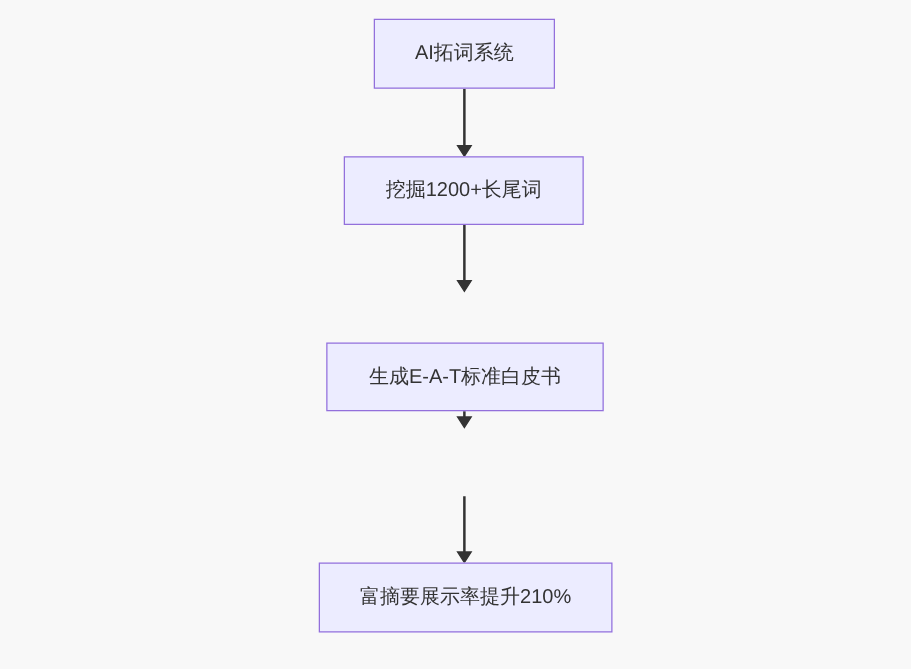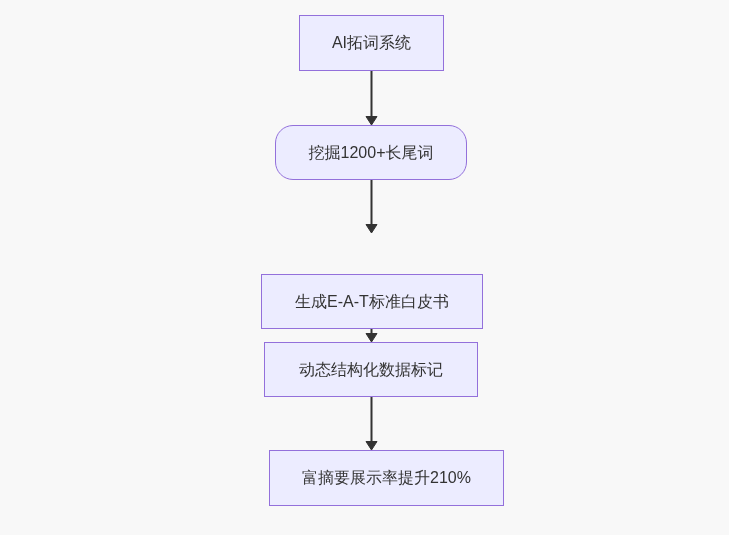--- a/index.html
+++ b/index.html
@@ -46,24 +46,24 @@
     color: var(--text-color);
     display: flex;
     align-items: center;
     justify-content: center;
     font-size: 16px;
     line-height: 1;
     text-align: center;
     white-space: nowrap;
   }
   .node-1 { left: 299px; top: 15px;  width: 145px; height: 56px; }
-  .node-2 { left: 275px; top: 125px; width: 192px; height: 55px; border-radius: 18px; }
+  .node-2 { left: 275px; top: 125px; width: 192px; height: 55px; }
   .node-3 { left: 261px; top: 233px; width: 222px; height: 55px; margin-top: 41px; }
   .node-4 { left: 264px; top: 342px; width: 214px; height: 55px; }
-  .node-5 { left: 269px; top: 450px; width: 235px; height: 56px; text-align: right; }
+  .node-5 { left: 255px; top: 450px; width: 235px; height: 56px; text-align: right; }
 </style>
 </head>
 <body>
 
 <div class="canvas">
 
   <svg class="edges" width="729" height="535" viewBox="0 0 729 535" xmlns="http://www.w3.org/2000/svg">
     <g>
       <line x1="371.5" y1="71" x2="371.5" y2="118"></line>
       <polygon points="366,116.5 377,116.5 371.5,125"></polygon>
@@ -87,21 +87,18 @@
   </div>
 
   <div class="node node-2">
     <span>挖掘1200+长尾词</span>
   </div>
 
   <div class="node node-3">
     <span>生成E-A-T标准白皮书</span>
   </div>
 
-  <div class="node node-4">
-    <span>动态结构化数据标记</span>
-  </div>
 
   <div class="node node-5">
     <span>富摘要展示率提升210%</span>
   </div>
 
 </div>
 
 </body></html>

